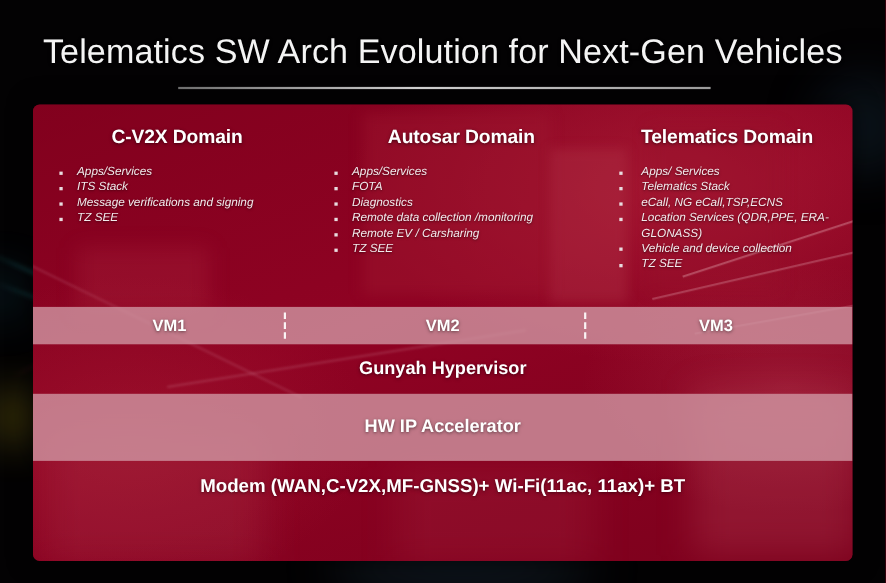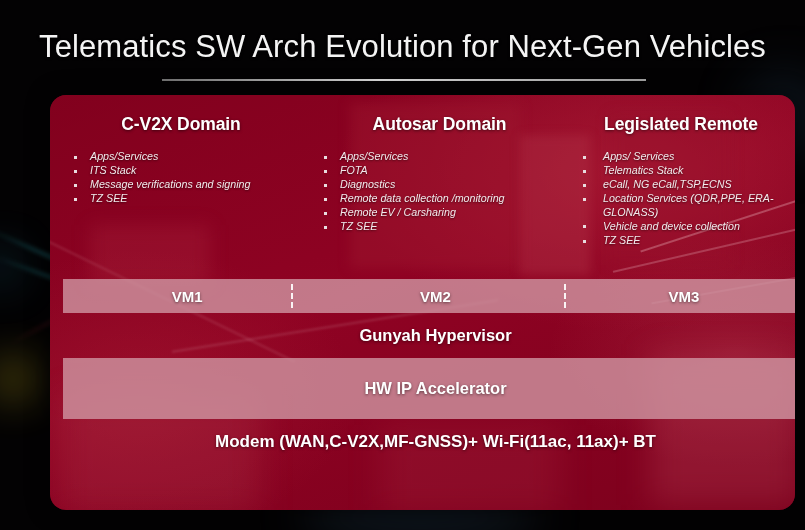--- a/index.html
+++ b/index.html
@@ -27,24 +27,23 @@
     text-shadow:0 1px 3px rgba(0,0,0,.8);
   }
   #title-rule {
     position:absolute; top:73px; left:162px; width:484px; height:2px;
     background:linear-gradient(90deg,#6e6e6e,#cfcfcf 45%,#9b9b9b);
   }
 
   
   #panel {
     position:absolute; left:30px; top:95px; width:745px; height:415px;
-    border-radius:16px; overflow:hidden; z-index:2;
+    border-radius:6px; overflow:hidden; z-index:2;
     background:#8e0122;
     box-shadow:0 0 22px rgba(0,0,0,.55);
-    margin-left:20px;
   }
   
   #panel-tex { position:absolute; inset:0; pointer-events:none; }
   .ptx { position:absolute; }
 
   
   #domains {
     position:absolute; left:0; top:0; width:745px; height:184px;
     display:flex; z-index:2;
   }
@@ -71,21 +70,21 @@
     content:""; position:absolute; left:8px; top:5.5px;
     width:3px; height:3px; background:#e8dcdf;
   }
   .c1 .bullets { padding-left:16px; }
   .c2 .bullets { padding-left:4px; }
   .c3 .bullets { padding-left:14px; }
   .c3 .bullet { padding-left:22px; }
   .c3 .bullet::before { left:2px; }
 
   
-  #rows { position:absolute; left:13px; top:184px; width:745px; z-index:2; }
+  #rows { position:absolute; left:0; top:184px; width:745px; z-index:2; }
   .row {
     position:relative; width:745px;
     display:flex; align-items:center; justify-content:center;
     color:#fff; font-weight:bold;
     text-shadow:0 1px 3px rgba(0,0,0,.5);
   }
   .row.light { background:rgba(208,150,162,.80); }
   .row.dark  { background:rgba(142,1,34,.0); }
 
   .row-vm   { height:34px; font-size:15px; }
@@ -163,21 +162,21 @@
         <li class="bullet">Apps/Services</li>
         <li class="bullet">FOTA</li>
         <li class="bullet">Diagnostics</li>
         <li class="bullet">Remote data collection /monitoring</li>
         <li class="bullet">Remote EV / Carsharing</li>
         <li class="bullet">TZ SEE</li>
       </ul>
     </div>
 
     <div class="domain-col c3">
-      <div class="domain-title">Legislated Remote</div>
+      <div class="domain-title">Telematics Domain</div>
       <ul class="bullets">
         <li class="bullet">Apps/ Services</li>
         <li class="bullet">Telematics Stack</li>
         <li class="bullet">eCall, NG eCall,TSP,ECNS</li>
         <li class="bullet">Location Services (QDR,PPE, ERA-GLONASS)</li>
         <li class="bullet">Vehicle and device collection</li>
         <li class="bullet">TZ SEE</li>
       </ul>
     </div>
 

